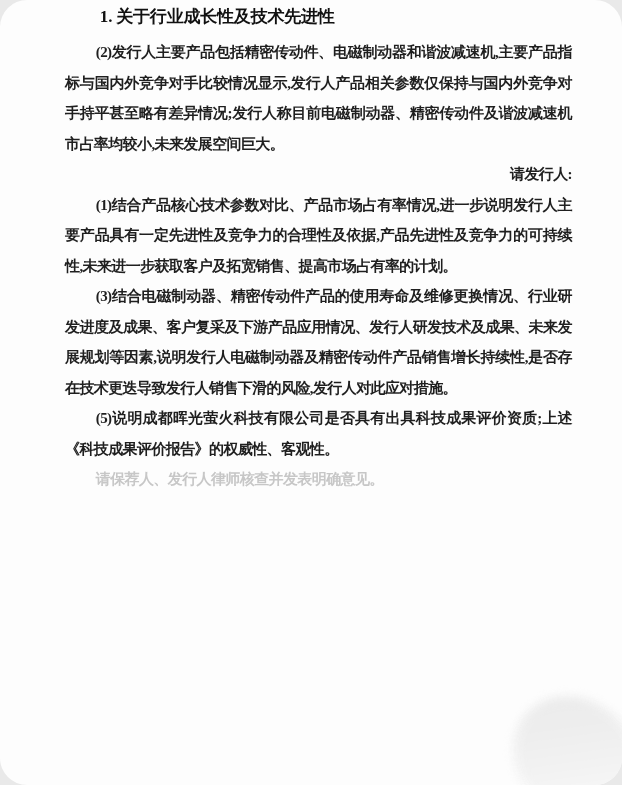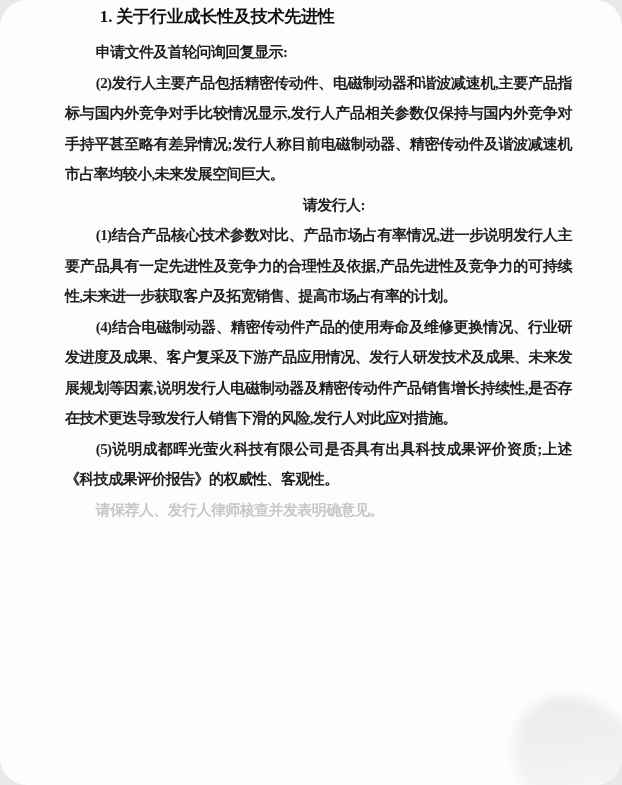--- a/index.html
+++ b/index.html
@@ -39,21 +39,21 @@
     line-height: 30.5px;
     font-weight: 600;
     text-indent: 2.05em;
     text-align: justify;
     text-justify: inter-character;
     letter-spacing: -0.6px;
     word-break: break-all;
     color: #1f1f1f;
   }
   .para-lead {
-    text-align: center;
+    text-align: right;
   }
   .truncated-line {
     color: #b5b5b5;
     opacity: 0.75;
   }
   .corner-smudge {
     position: absolute;
     right: -18px;
     bottom: -30px;
     width: 130px;
@@ -66,31 +66,30 @@
   }
 </style>
 </head>
 <body>
 
 <div class="page">
   <div class="text-block">
 
     <p class="doc-heading">1. 关于行业成长性及技术先进性</p>
 
-    <p class="para">申请文件及首轮问询回复显示:</p>
 
     <div>
         <p class="para">(2)发行人主要产品包括精密传动件、电磁制动器和谐波减速机,主要产品指标与国内外竞争对手比较情况显示,发行人产品相关参数仅保持与国内外竞争对手持平甚至略有差异情况;发行人称目前电磁制动器、精密传动件及谐波减速机市占率均较小,未来发展空间巨大。</p>
       </div>
 
     <p class="para para-lead">请发行人:</p>
 
     <div>
         <p class="para">(1)结合产品核心技术参数对比、产品市场占有率情况,进一步说明发行人主要产品具有一定先进性及竞争力的合理性及依据,产品先进性及竞争力的可持续性,未来进一步获取客户及拓宽销售、提高市场占有率的计划。</p>
-        <p class="para">(4)结合电磁制动器、精密传动件产品的使用寿命及维修更换情况、行业研发进度及成果、客户复采及下游产品应用情况、发行人研发技术及成果、未来发展规划等因素,说明发行人电磁制动器及精密传动件产品销售增长持续性,是否存在技术更迭导致发行人销售下滑的风险,发行人对此应对措施。</p>
+        <p class="para">(3)结合电磁制动器、精密传动件产品的使用寿命及维修更换情况、行业研发进度及成果、客户复采及下游产品应用情况、发行人研发技术及成果、未来发展规划等因素,说明发行人电磁制动器及精密传动件产品销售增长持续性,是否存在技术更迭导致发行人销售下滑的风险,发行人对此应对措施。</p>
         <p class="para">(5)说明成都晖光萤火科技有限公司是否具有出具科技成果评价资质;上述《科技成果评价报告》的权威性、客观性。</p>
       </div>
 
     <p class="para truncated-line">请保荐人、发行人律师核查并发表明确意见。</p>
 
   </div>
 
   <div class="corner-smudge"></div>
 </div>
 

